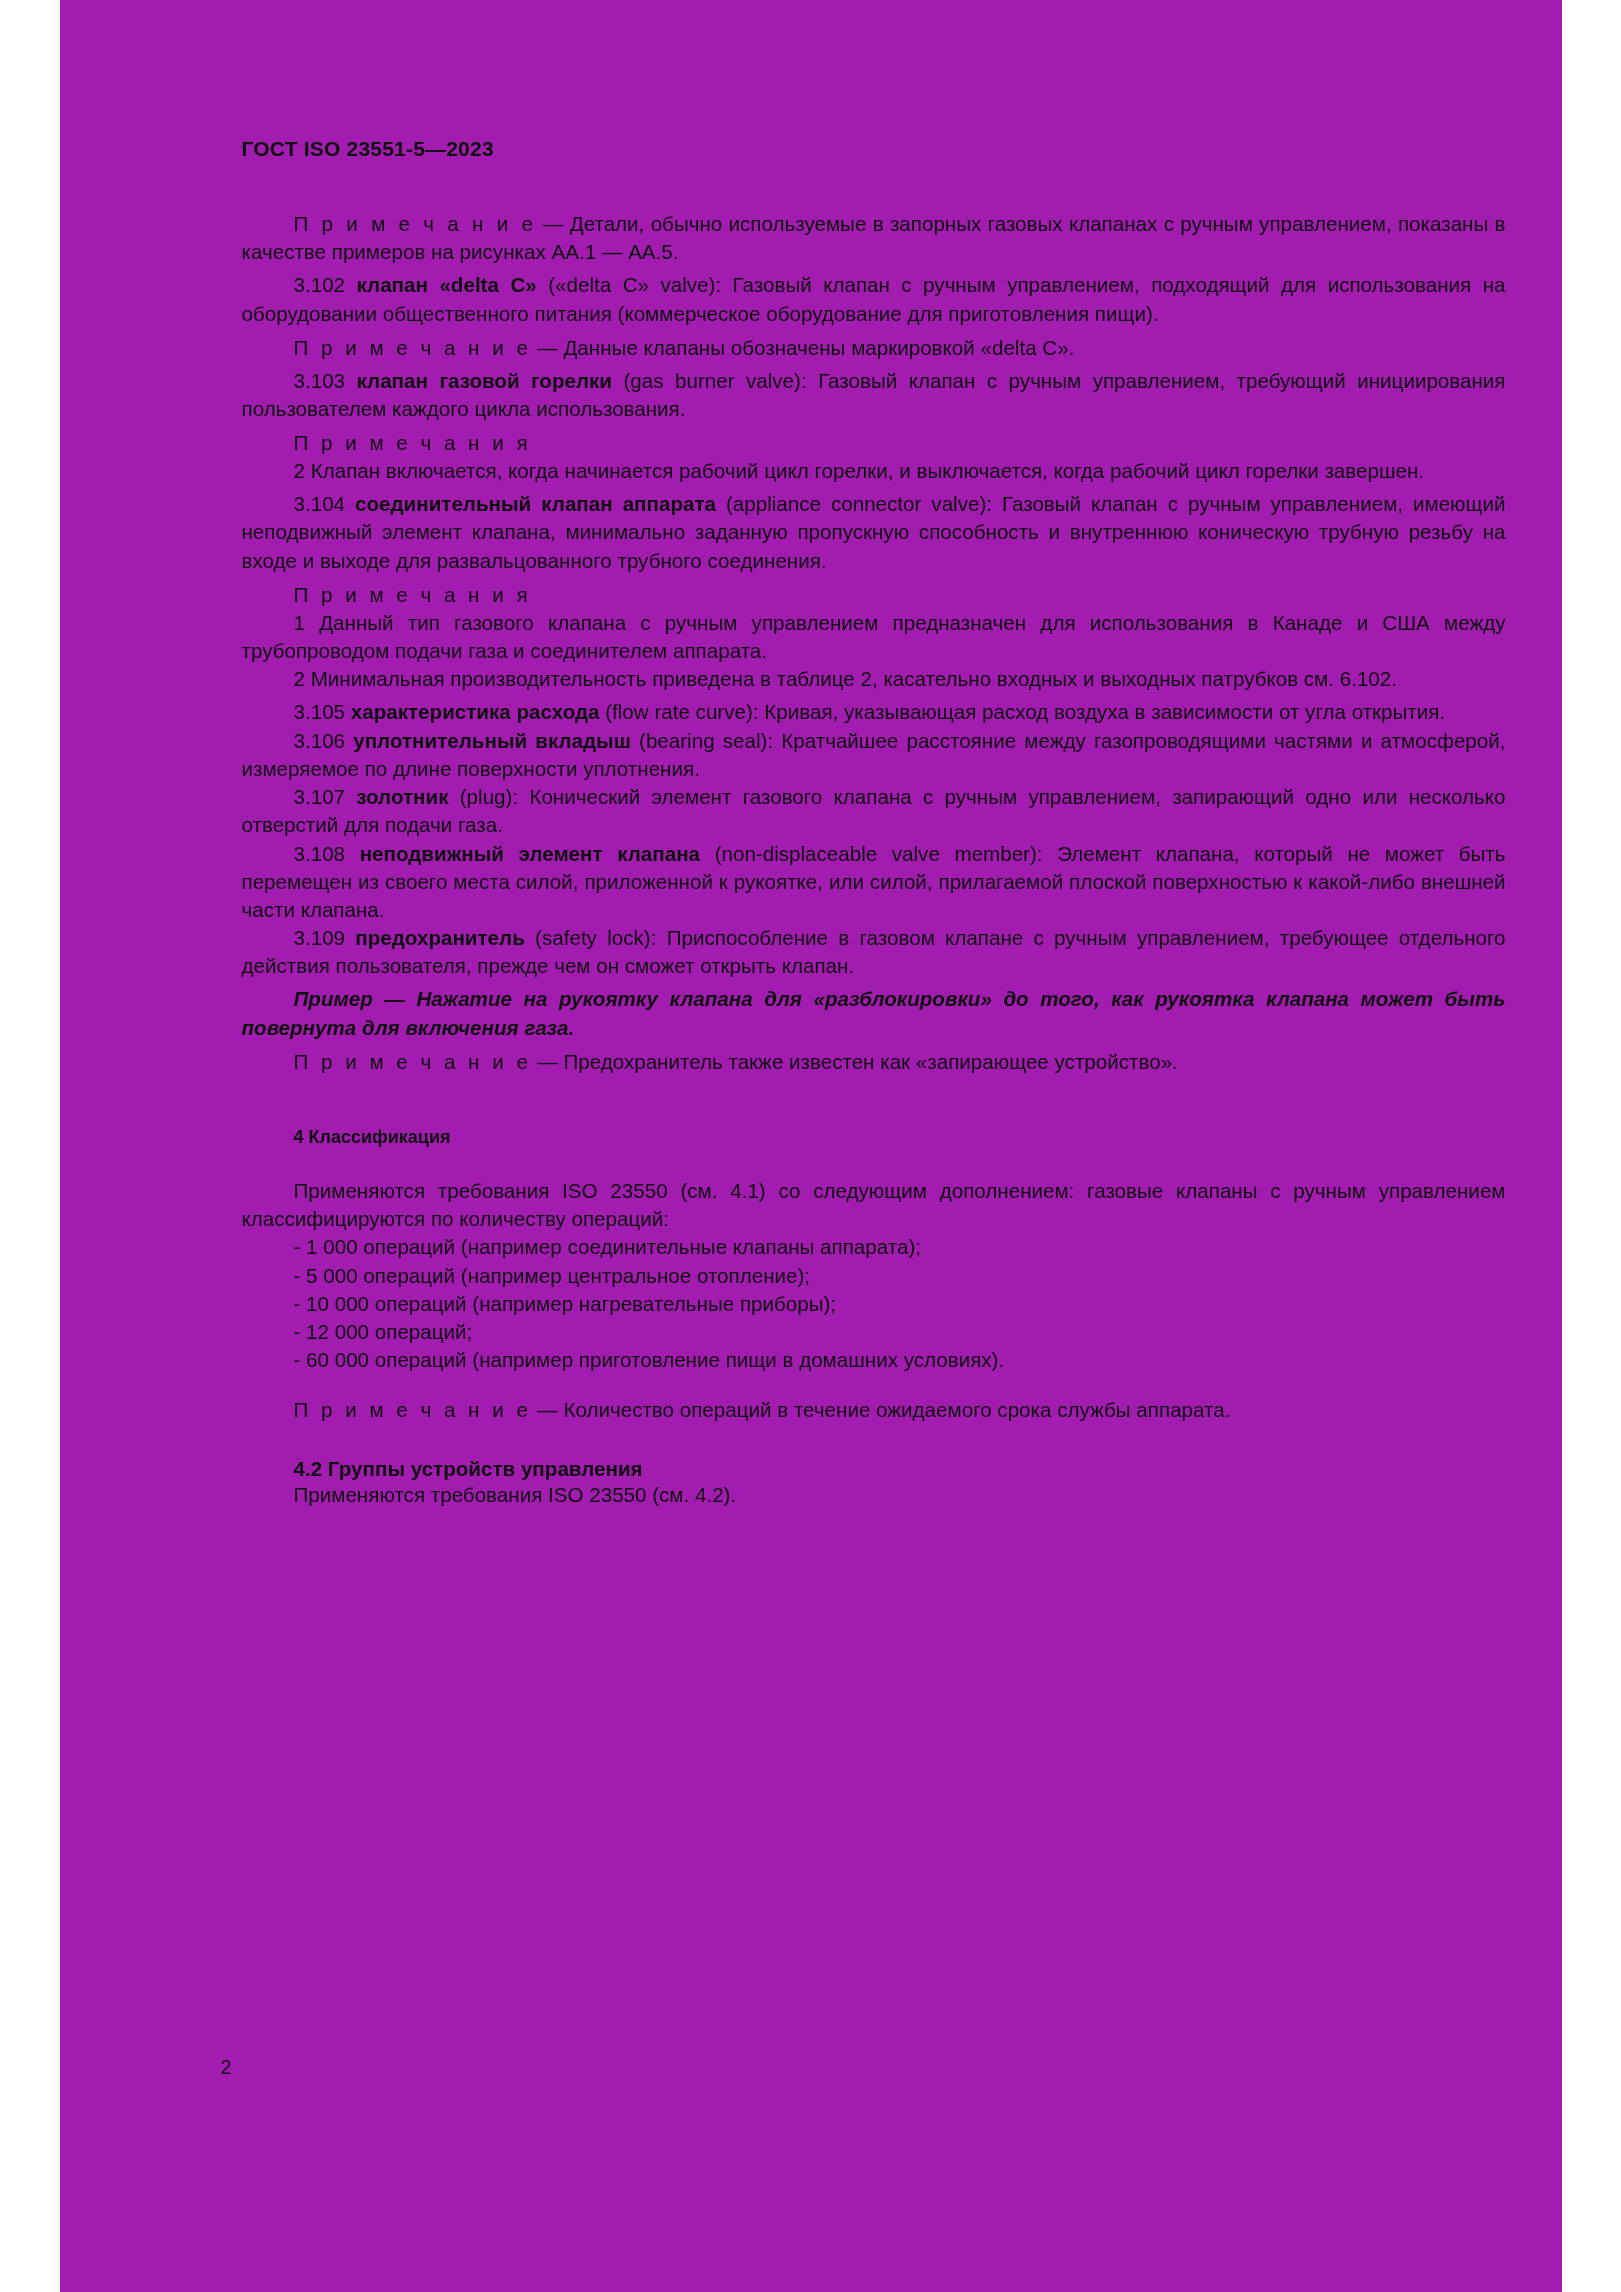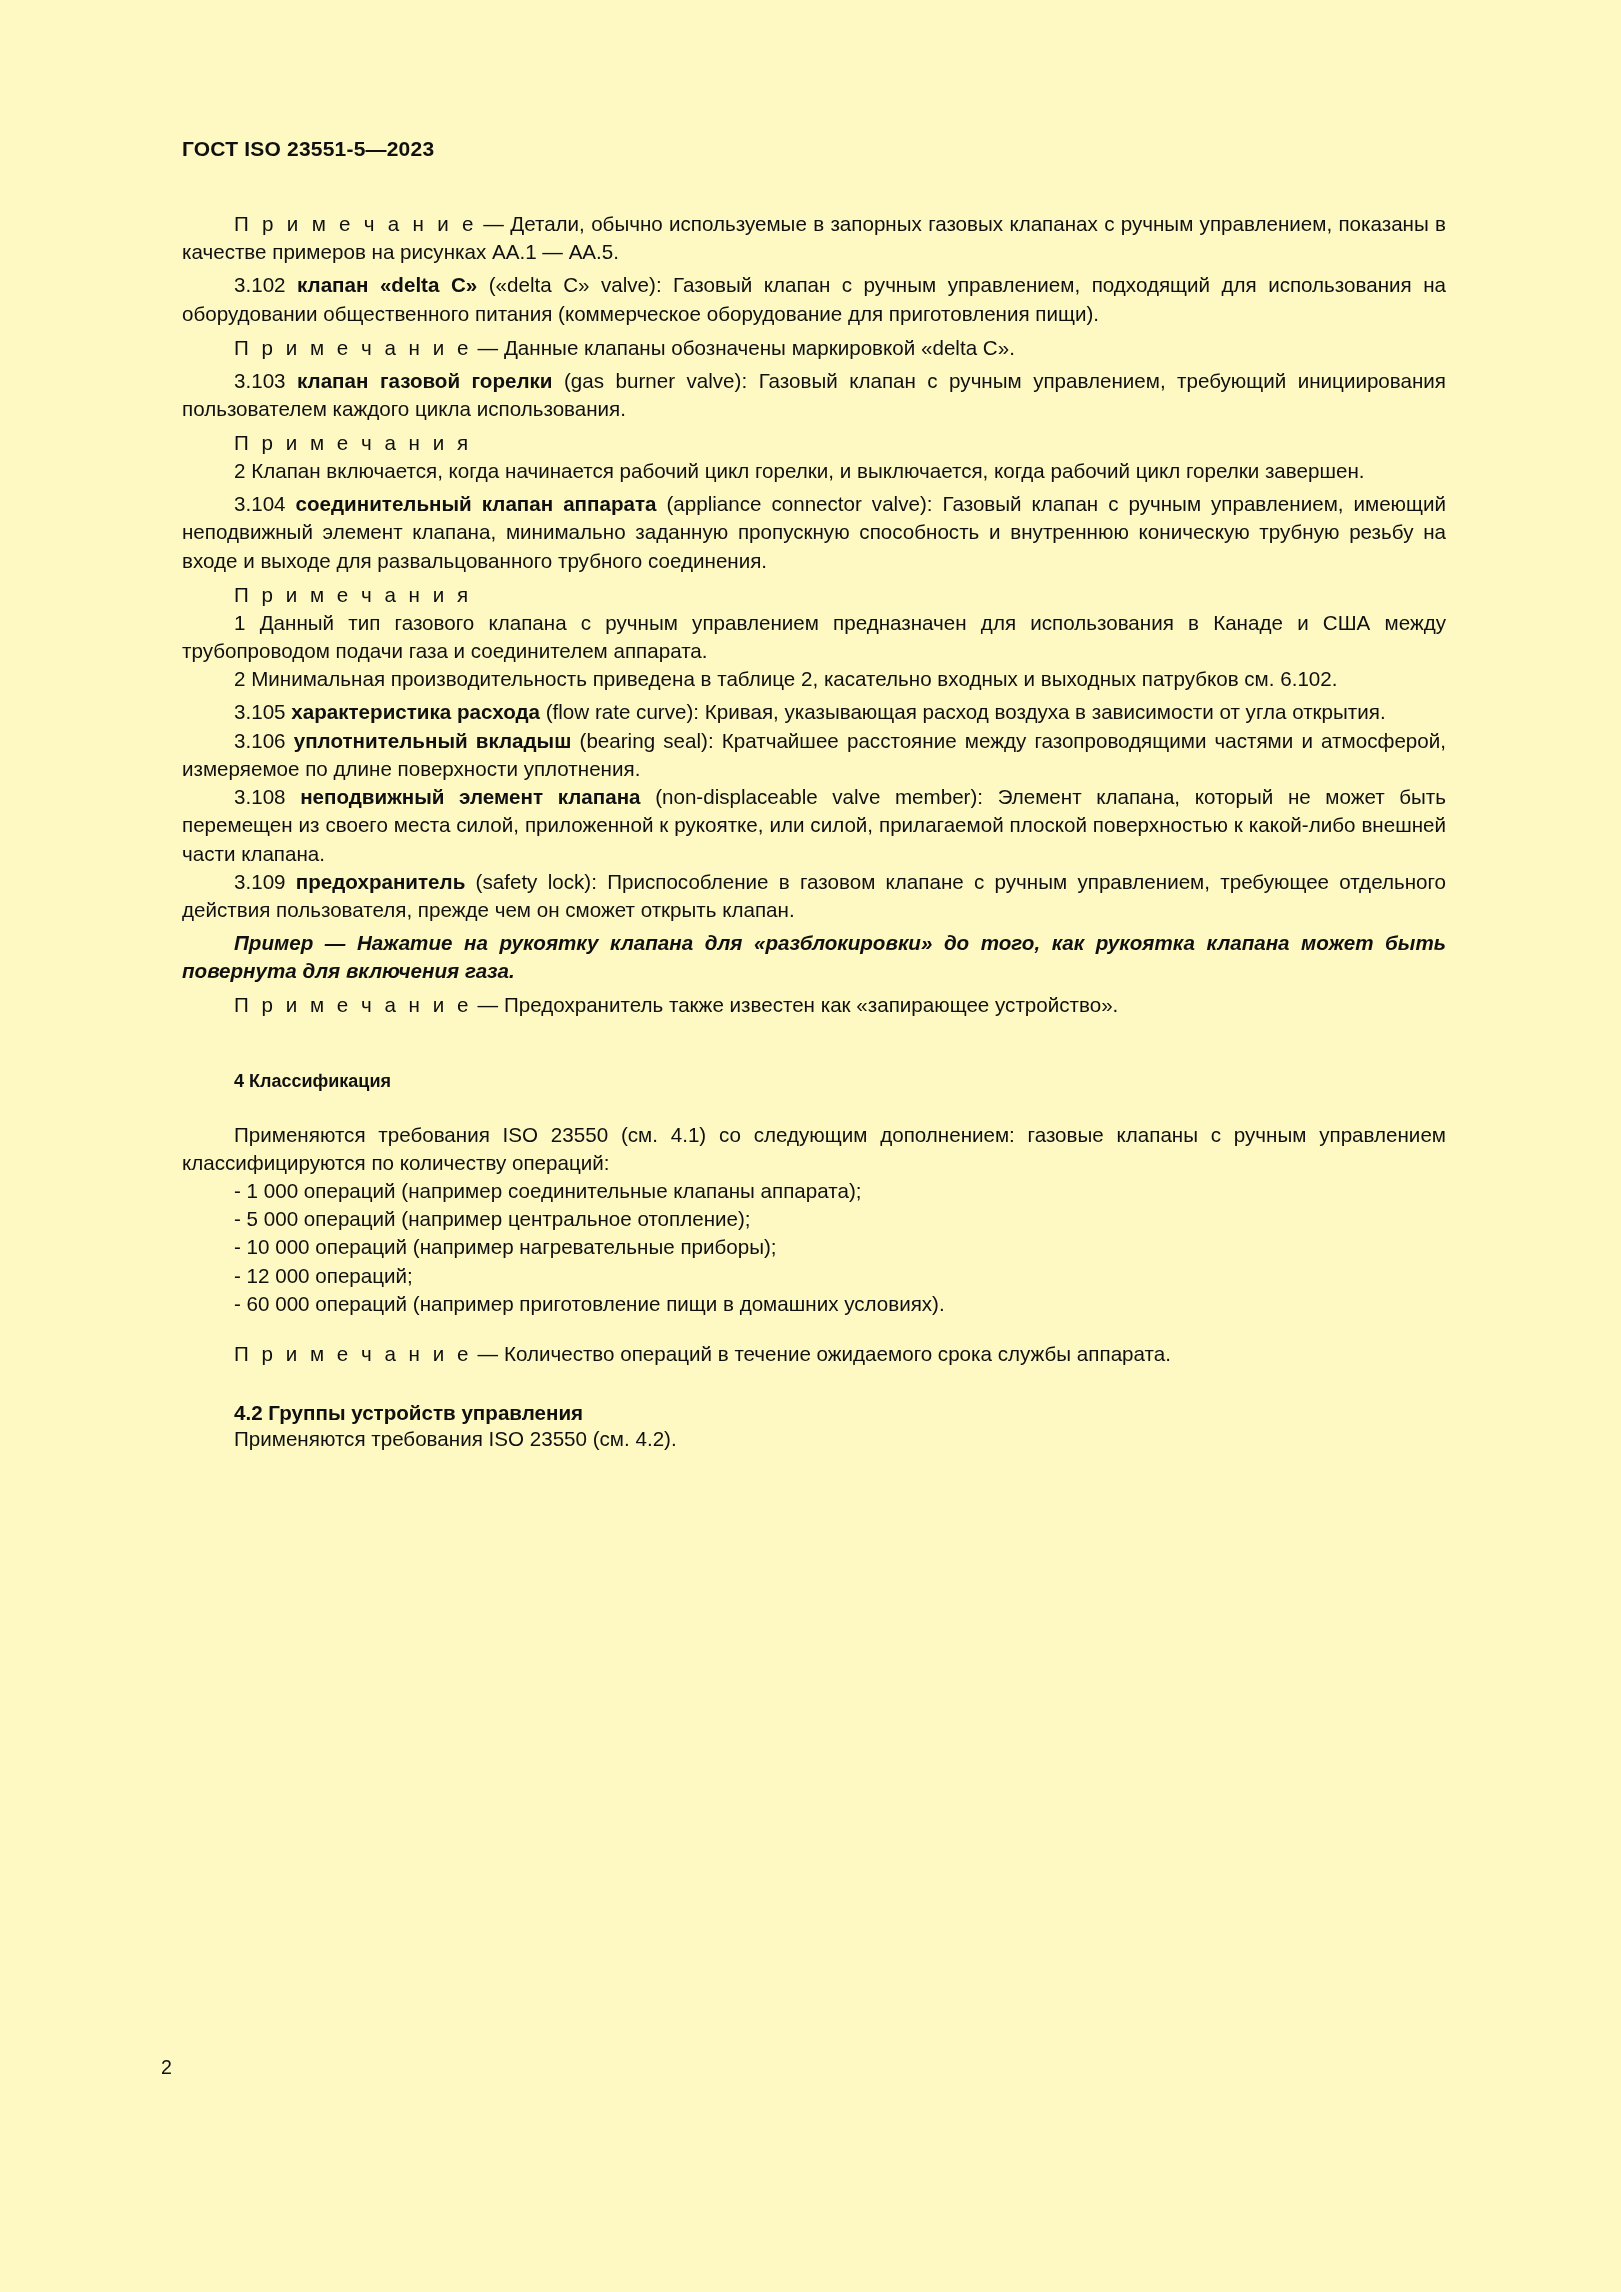--- a/index.html
+++ b/index.html
@@ -2,24 +2,24 @@
 <html><head>
 <meta charset="utf-8">
 <style>
   html, body {
     margin: 0;
     padding: 0;
     background: #ffffff;
   }
   .page {
     position: relative;
-    width: 1621px;
+    width: 1502px;
     height: 2293px;
     margin: 0 auto;
-    background: #fef9c3;
+    background: #a21caf;
     font-family: "Liberation Sans", sans-serif;
     color: #101010;
     box-sizing: border-box;
   }
   .content {
     position: absolute;
     left: 182px;
     top: 137px;
     width: 1264px;
   }
@@ -100,20 +100,21 @@
     <p class="indent block"><span>3.104 </span><span class="b">соединительный клапан аппарата</span><span> (appliance connector valve): </span><span>Газовый клапан с ручным управлением, имеющий неподвижный элемент клапана, минимально заданную пропускную способность и внутреннюю коническую трубную резьбу на входе и выходе для развальцованного трубного соединения.</span></p>
 
     <p class="indent note-block note-lead">П р и м е ч а н и я</p>
     <p class="indent">1 Данный тип газового клапана с ручным управлением предназначен для использования в Канаде и США между трубопроводом подачи газа и соединителем аппарата.</p>
     <p class="indent">2 Минимальная производительность приведена в таблице 2, касательно входных и выходных патрубков см. 6.102.</p>
 
     <p class="indent block"><span>3.105 </span><span class="b">характеристика расхода</span><span> (flow rate curve): </span><span>Кривая, указывающая расход воздуха в зависимости от угла открытия.</span></p>
 
     <p class="indent"><span>3.106 </span><span class="b">уплотнительный вкладыш</span><span> (bearing seal): </span><span>Кратчайшее расстояние между газопроводящими частями и атмосферой, измеряемое по длине поверхности уплотнения.</span></p>
 
+    <p class="indent"><span>3.107 </span><span class="b">золотник</span><span> (plug): </span><span>Конический элемент газового клапана с ручным управлением, запирающий одно или несколько отверстий для подачи газа.</span></p>
 
     <p class="indent"><span>3.108 </span><span class="b">неподвижный элемент клапана</span><span> (non-displaceable valve member): </span><span>Элемент клапана, который не может быть перемещен из своего места силой, приложенной к рукоятке, или силой, прилагаемой плоской поверхностью к какой-либо внешней части клапана.</span></p>
 
     <p class="indent"><span>3.109 </span><span class="b">предохранитель</span><span> (safety lock): </span><span>Приспособление в газовом клапане с ручным управлением, требующее отдельного действия пользователя, прежде чем он сможет открыть клапан.</span></p>
 
     <p class="indent block bi">Пример — Нажатие на рукоятку клапана для «разблокировки» до того, как рукоятка клапана может быть повернута для включения газа.</p>
 
     <p class="indent note-block"><span class="note-lead">П р и м е ч а н и е</span><span> — Предохранитель также известен как «запирающее устройство».</span></p>
 
     <h2 class="section">4 Классификация</h2>

